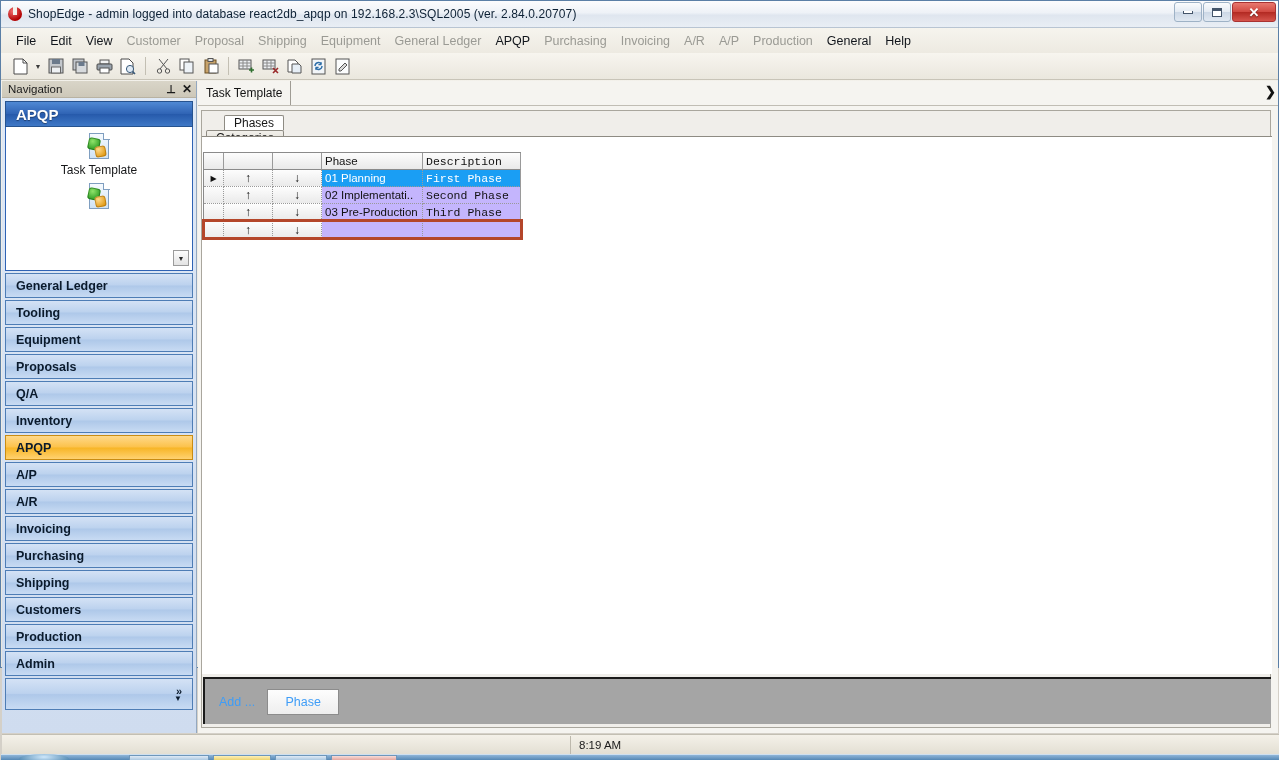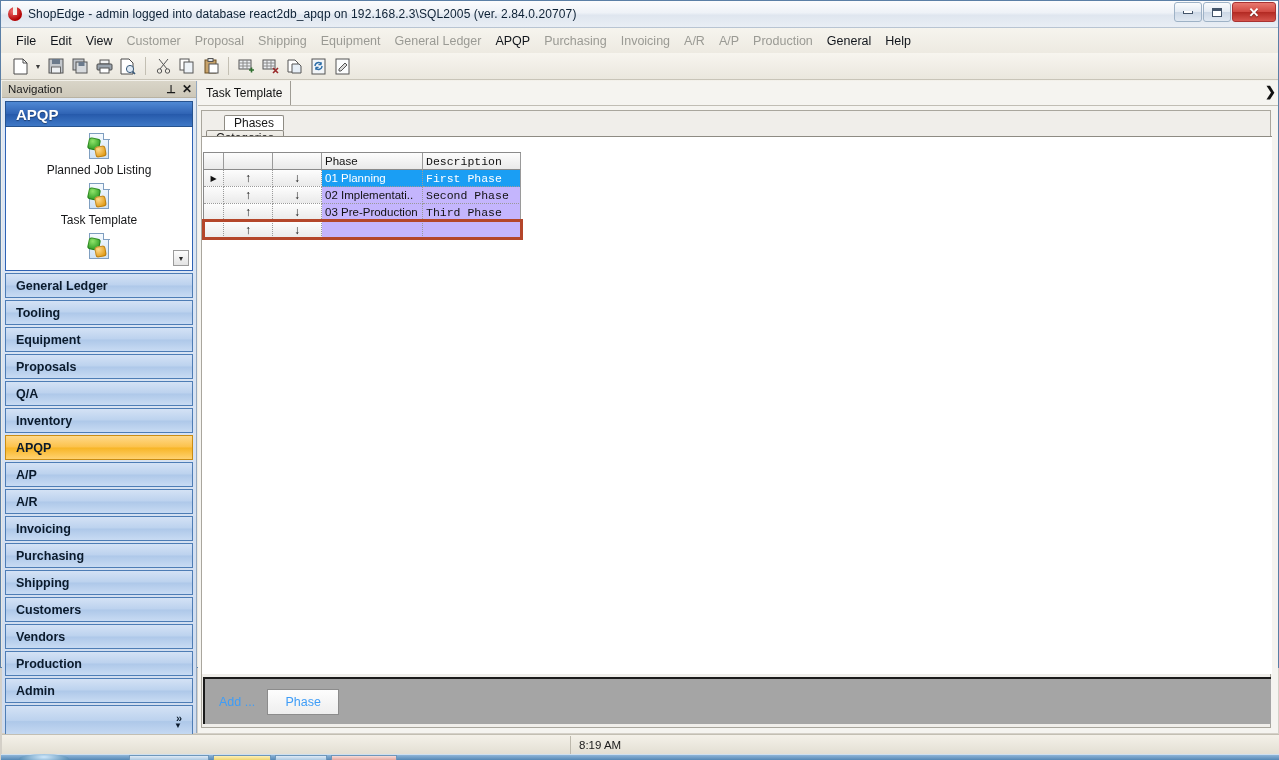--- a/index.html
+++ b/index.html
@@ -465,38 +465,29 @@
     </div>
 
     <div class="nav-body">
       <div class="navitem">
         <div class="docicon">
           <div class="page"></div>
             <div class="fold"></div>
             <div class="g1"></div>
             <div class="g2"></div>
         </div>
-        <div class="label">Planned Job Listing</div>
+        <div class="label">Task Template</div>
       </div>
       <div class="navitem">
         <div class="docicon">
           <div class="page"></div>
             <div class="fold"></div>
             <div class="g1"></div>
             <div class="g2"></div>
         </div>
-        <div class="label">Task Template</div>
-      </div>
-      <div class="navitem">
-        <div class="docicon">
-          <div class="page"></div>
-            <div class="fold"></div>
-            <div class="g1"></div>
-            <div class="g2"></div>
-        </div>
       </div>
       <div class="nav-scroll-down">▼</div>
       <div class="nav-grip"></div>
     </div>
 
     <div class="navbtn">
         <span>General Ledger</span>
       </div>
     <div class="navbtn">
         <span>Tooling</span>
@@ -526,23 +517,20 @@
         <span>Invoicing</span>
       </div>
     <div class="navbtn">
         <span>Purchasing</span>
       </div>
     <div class="navbtn">
         <span>Shipping</span>
       </div>
     <div class="navbtn">
         <span>Customers</span>
-      </div>
-    <div class="navbtn">
-        <span>Vendors</span>
       </div>
     <div class="navbtn">
         <span>Production</span>
       </div>
     <div class="navbtn">
         <span>Admin</span>
       </div>
     <div class="nav-more">
       <div class="chev">»</div>
       <div class="dn">▼</div>

